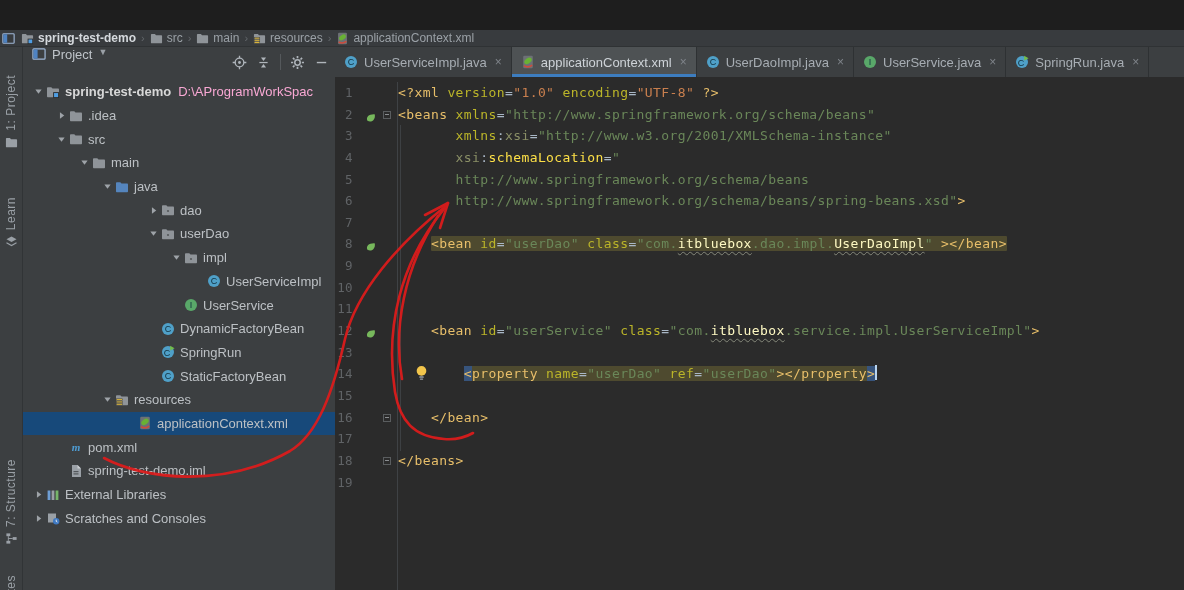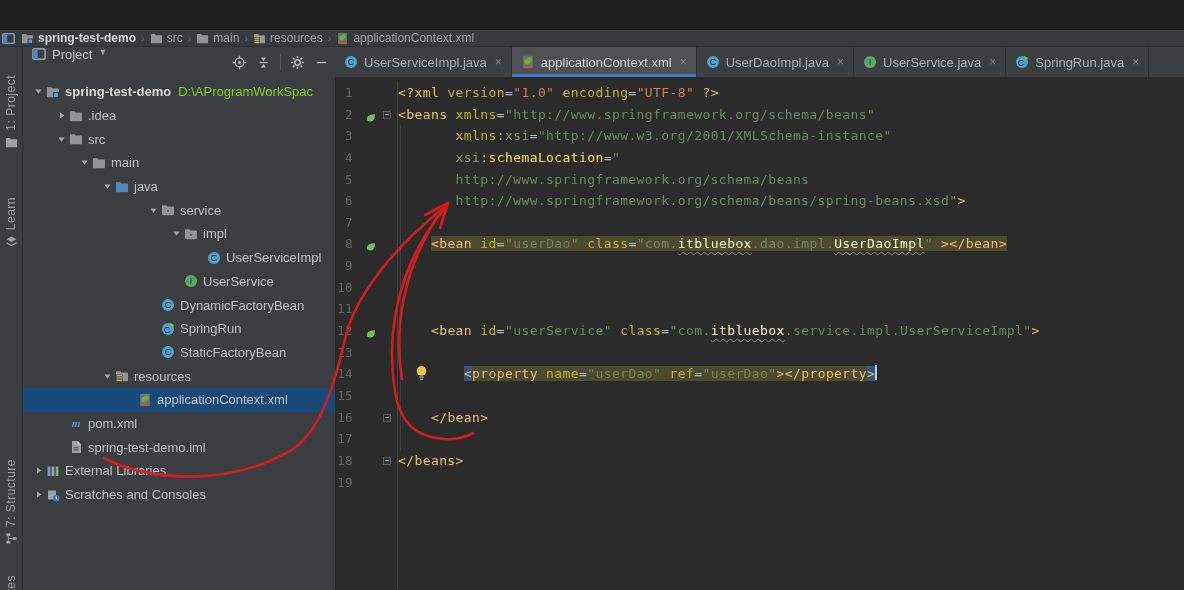--- a/index.html
+++ b/index.html
@@ -31,21 +31,21 @@
   .ph-icons{position:absolute;right:6px;top:0;height:30px;display:flex;align-items:center;gap:9px;}
   .ph-icons .ic{width:15px;height:15px;cursor:pointer;}
   .ph-sep{width:1px;height:16px;background:#55595c;}
   .tree{position:absolute;left:0;top:33px;right:0;bottom:0;font-size:13px;color:#bcc0c4;}
   .tree-row{position:relative;height:23.7px;display:flex;align-items:center;white-space:nowrap;cursor:pointer;}
   .tree-row .arrow{width:16px;display:inline-flex;justify-content:center;flex:0 0 auto;}
   .tree-row .arrow svg{width:11px;height:11px;}
   .tree-row .ic{margin-right:5px;}
   .tree-row.selected{background:#17497a;}
   .tree-row.excluded{background:#4a4430;}
-  .tree-row .tpath{color:#84cc16;margin-left:7px;}
+  .tree-row .tpath{color:#f9a8d4;margin-left:7px;}
   .tree-row.root .tlabel{color:#d8d8d8;font-weight:bold;}
 
   
   .editor{position:absolute;left:335px;top:17px;width:849px;height:573px;background:#2b2b2b;z-index:2;}
   .tabs{position:absolute;left:0;top:0;right:0;height:30px;background:#3c3f41;display:flex;align-items:stretch;}
   .tab{display:flex;align-items:center;gap:6px;padding:0 9px;font-size:13px;color:#a7adb3;
        border-right:1px solid #2e3133;cursor:pointer;position:relative;}
   .tab.active{background:#4e5254;color:#ced3d8;}
   .tab.active::after{content:"";position:absolute;left:0;right:0;bottom:0;height:3px;background:#3d7dbf;}
   .tab .x{color:#7f848a;font-size:12px;margin-left:2px;}
@@ -278,30 +278,44 @@
           <span class="ic ">
             <svg viewBox="0 0 14 14">
               <path d="M1 3.2C1 2.6 1.5 2.2 2 2.2h3.3l1.2 1.4H12c.6 0 1 .5 1 1v6.6c0 .6-.4 1-1 1H2c-.5 0-1-.4-1-1z" fill="#5585bd"></path>
             </svg>
           </span>
           <span class="tlabel">java</span>
         </div>
         <div class="tree-row   " style="padding-left:123px">
           <span class="arrow">
             <svg viewBox="0 0 14 14">
+              <polygon points="5,3 10.5,7 5,11" fill="#9ea3a8"></polygon>
+            </svg>
+          </span>
+          <span class="ic ">
+            <svg viewBox="0 0 14 14">
+              <path d="M1 3.2C1 2.6 1.5 2.2 2 2.2h3.3l1.2 1.4H12c.6 0 1 .5 1 1v6.6c0 .6-.4 1-1 1H2c-.5 0-1-.4-1-1z" fill="#8f9499"></path>
+              <circle cx="7" cy="8" r="1.1" fill="#55585b"></circle>
+            </svg>
+          </span>
+          <span class="tlabel">dao</span>
+        </div>
+        <div class="tree-row   " style="padding-left:123px">
+          <span class="arrow">
+            <svg viewBox="0 0 14 14">
               <polygon points="3,4.5 11,4.5 7,10" fill="#9ea3a8"></polygon>
             </svg>
           </span>
           <span class="ic ">
             <svg viewBox="0 0 14 14">
               <path d="M1 3.2C1 2.6 1.5 2.2 2 2.2h3.3l1.2 1.4H12c.6 0 1 .5 1 1v6.6c0 .6-.4 1-1 1H2c-.5 0-1-.4-1-1z" fill="#8f9499"></path>
               <circle cx="7" cy="8" r="1.1" fill="#55585b"></circle>
             </svg>
           </span>
-          <span class="tlabel">service</span>
+          <span class="tlabel">userDao</span>
         </div>
         <div class="tree-row   " style="padding-left:146px">
           <span class="arrow">
             <svg viewBox="0 0 14 14">
               <polygon points="3,4.5 11,4.5 7,10" fill="#9ea3a8"></polygon>
             </svg>
           </span>
           <span class="ic ">
             <svg viewBox="0 0 14 14">
               <path d="M1 3.2C1 2.6 1.5 2.2 2 2.2h3.3l1.2 1.4H12c.6 0 1 .5 1 1v6.6c0 .6-.4 1-1 1H2c-.5 0-1-.4-1-1z" fill="#8f9499"></path>

